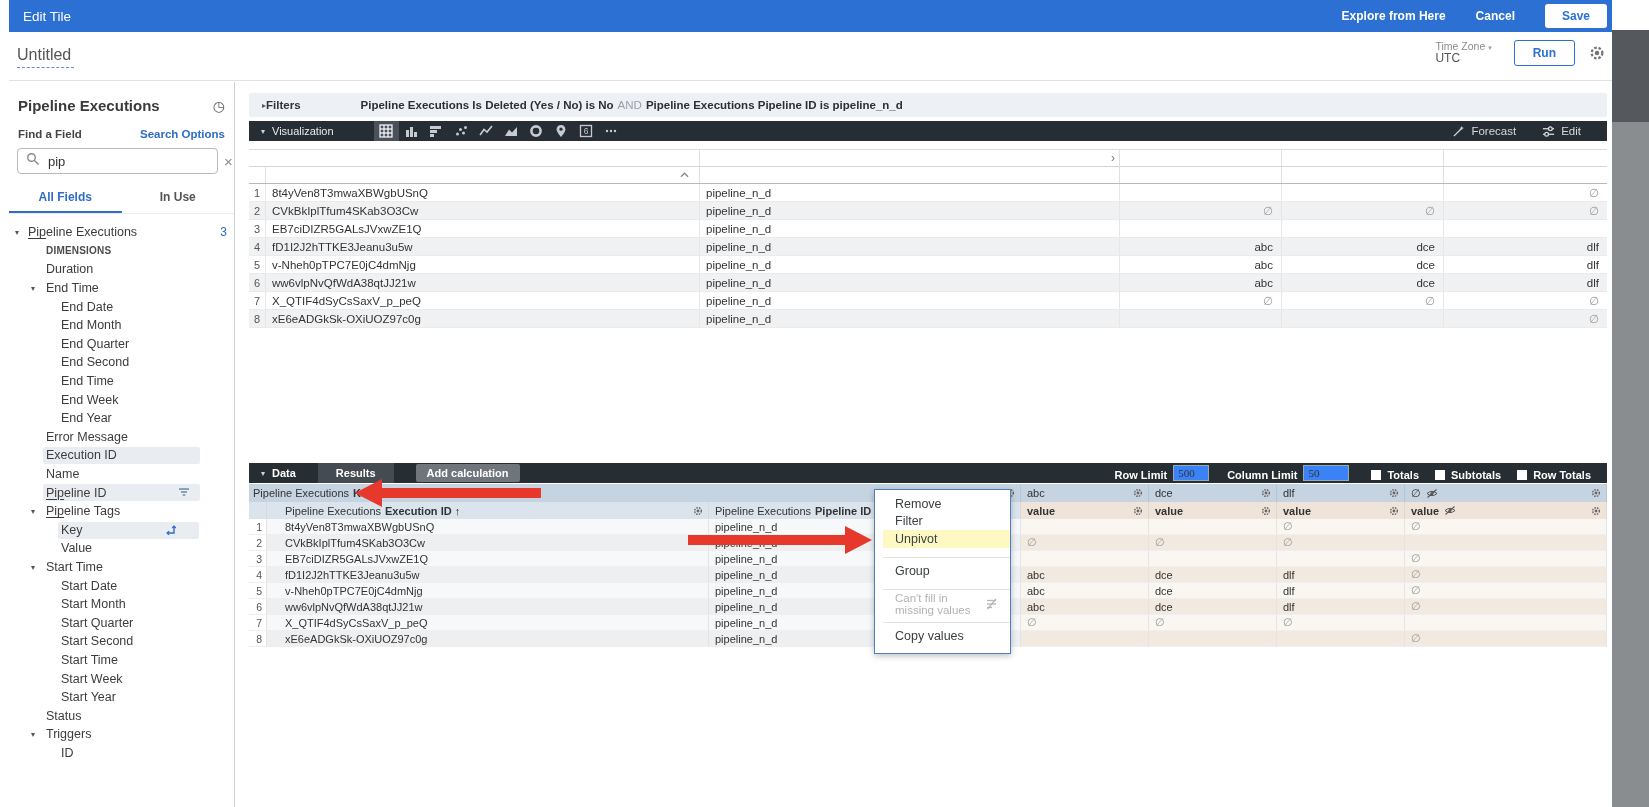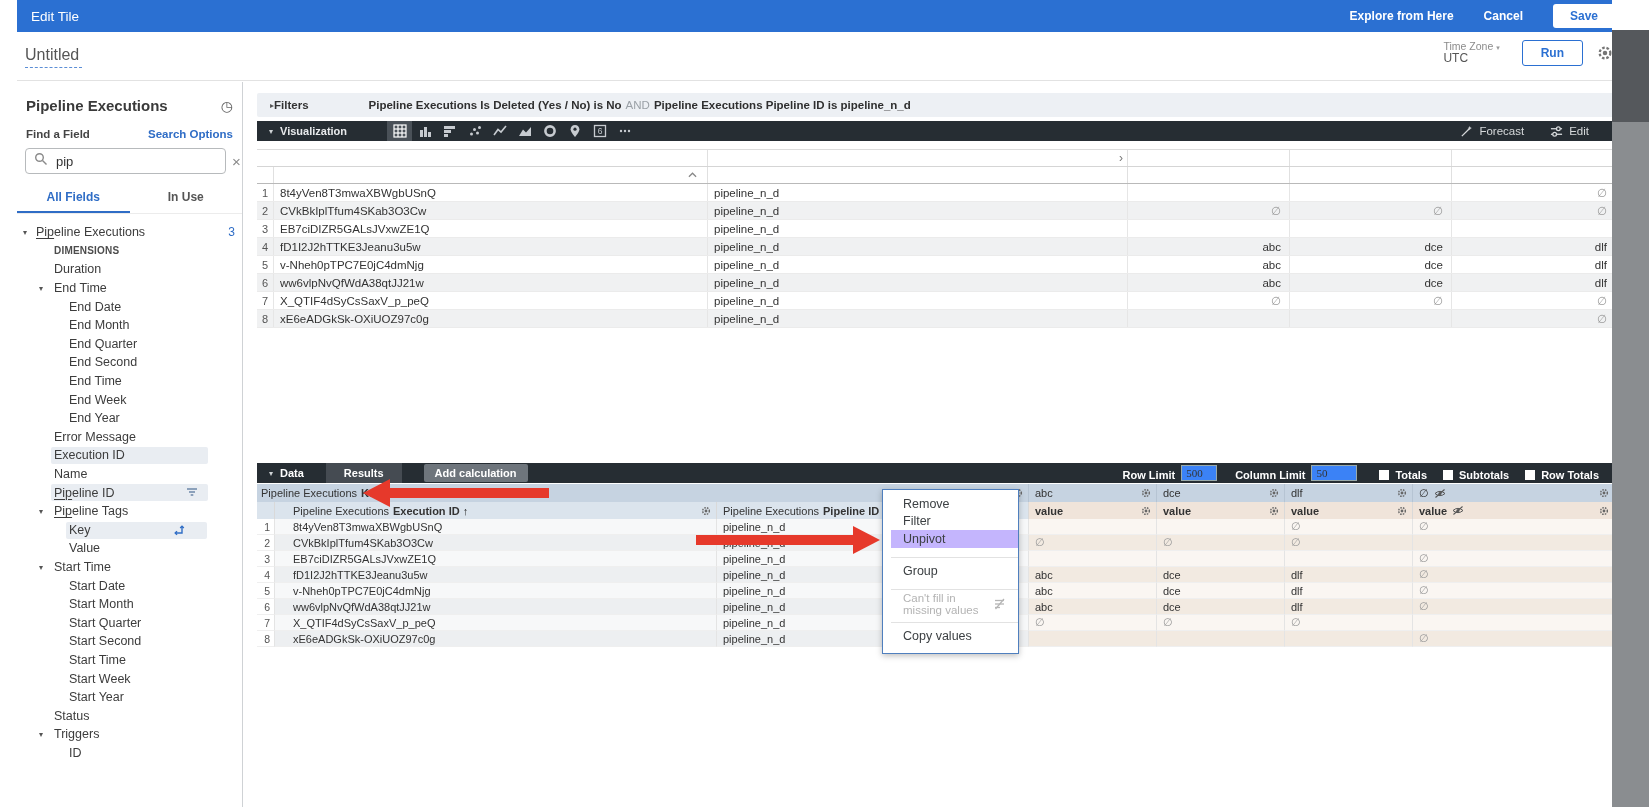--- a/index.html
+++ b/index.html
@@ -1,18 +1,18 @@
 <!DOCTYPE html>
 <html><head>
 <meta charset="utf-8">
 <style>
   * { margin:0; padding:0; box-sizing:border-box; }
   html,body { width:1649px; height:807px; overflow:hidden; background:#fff;
     font-family:"Liberation Sans", sans-serif; color:#333; }
-  .app { position:absolute; left:17px; top:0; width:1612px; height:807px; background:#fff; }
+  .app { position:absolute; left:9px; top:0; width:1612px; height:807px; background:#fff; }
   
   .winstrip { position:absolute; left:1612px; top:0; width:37px; height:807px; background:#8a8d90; }
   .winstrip .thumb { position:absolute; left:0; top:30px; width:37px; height:92px; background:#55585c; }
   .winstrip .cap { position:absolute; left:0; top:0; width:37px; height:30px; background:#fff; }
 
   
   .topbar { position:absolute; left:0; top:0; width:1612px; height:32px; background:#2b70d2;
     display:flex; align-items:center; color:#fff; }
   .topbar .ttl { margin-left:14px; font-size:13.5px; }
   .topbar .sp { flex:1; }
@@ -73,21 +73,21 @@
     border-radius:2px; display:flex; align-items:center; font-size:11.5px; }
   .filtersbar .caret { margin-left:13px; font-size:8px; color:#555; }
   .filtersbar .fl { margin-left:0; font-weight:bold; color:#333; }
   .filtersbar .expr { margin-left:60px; }
   .filtersbar .expr b { font-weight:bold; color:#2f2f2f; }
   .filtersbar .expr .and { color:#9aa0a6; font-weight:normal; margin:0 4px; }
 
   .vizbar { position:absolute; left:14px; top:39px; width:1358px; height:20px; background:#262d33;
     display:flex; align-items:center; color:#e8eaec; }
   .vizbar .caret { margin-left:12px; font-size:8px; color:#cfd3d6; }
-  .vizbar .vl { margin-left:7px; font-size:11px; font-weight:bold; }
+  .vizbar .vl { margin-left:7px; font-size:11px; font-weight:normal; }
   .vizicons { display:flex; margin-left:40px; height:20px; }
   .vicon { width:25px; height:20px; display:flex; align-items:center; justify-content:center; cursor:pointer; }
   .vicon.sel { background:#4a5158; }
   .vizbar .right { margin-left:auto; display:flex; align-items:center; }
   .vbtn { display:flex; align-items:center; font-size:11.5px; color:#d6d9db; margin-right:26px; cursor:pointer; }
   .vbtn svg { margin-right:6px; }
 
   
   .viztable { position:absolute; left:14px; top:67px; width:1358px; font-size:11.5px; }
   .vrow { display:grid; grid-template-columns:16px 434px 420px 162px 162px 164px; }
@@ -152,21 +152,21 @@
   .rdr .num { justify-content:flex-end; padding-right:4px; color:#555; font-size:10.5px; }
   .rdr .dim { background:#f7f8f9; } .rdr .mea { background:#faf6f2; }
   .rdr.alt .dim { background:#edeff1; } .rdr.alt .mea { background:#f2eae1; }
   .rdr .exec { padding-left:18px; } .rdr .pipe { padding-left:6px; } .rdr .mea { padding-left:6px; }
   .eye { display:inline-flex; margin-left:5px; }
 
   
   .cmenu { position:absolute; left:639px; top:407px; width:137px; background:#fff;
     border:1px solid #4f7fbe; box-shadow:0 2px 6px rgba(0,0,0,.25); z-index:20; padding:5px 0 4px 8px; }
   .mitem { font-size:12.5px; color:#3c4043; padding:0 12px; height:17.5px; display:flex; align-items:center; cursor:pointer; }
-  .mitem.hl { background:#c4b5fd; }
+  .mitem.hl { background:#fef9c3; }
   .mitem.dis { color:#b3b3b3; font-size:11.5px; cursor:default; }
   .mitem.dis .micon { margin-left:auto; display:inline-flex; }
   .msep { border-top:1px solid #e2e2e2; margin:5px 0; }
   .mgpad { height:4px; }
 
   
   .red-arrow { position:absolute; z-index:30; }
   .ra-shaft { position:absolute; background:#e6392b; height:10px; }
   .ra-head-left { position:absolute; width:0; height:0; border-top:14px solid transparent;
     border-bottom:14px solid transparent; border-right:27px solid #e6392b; }

